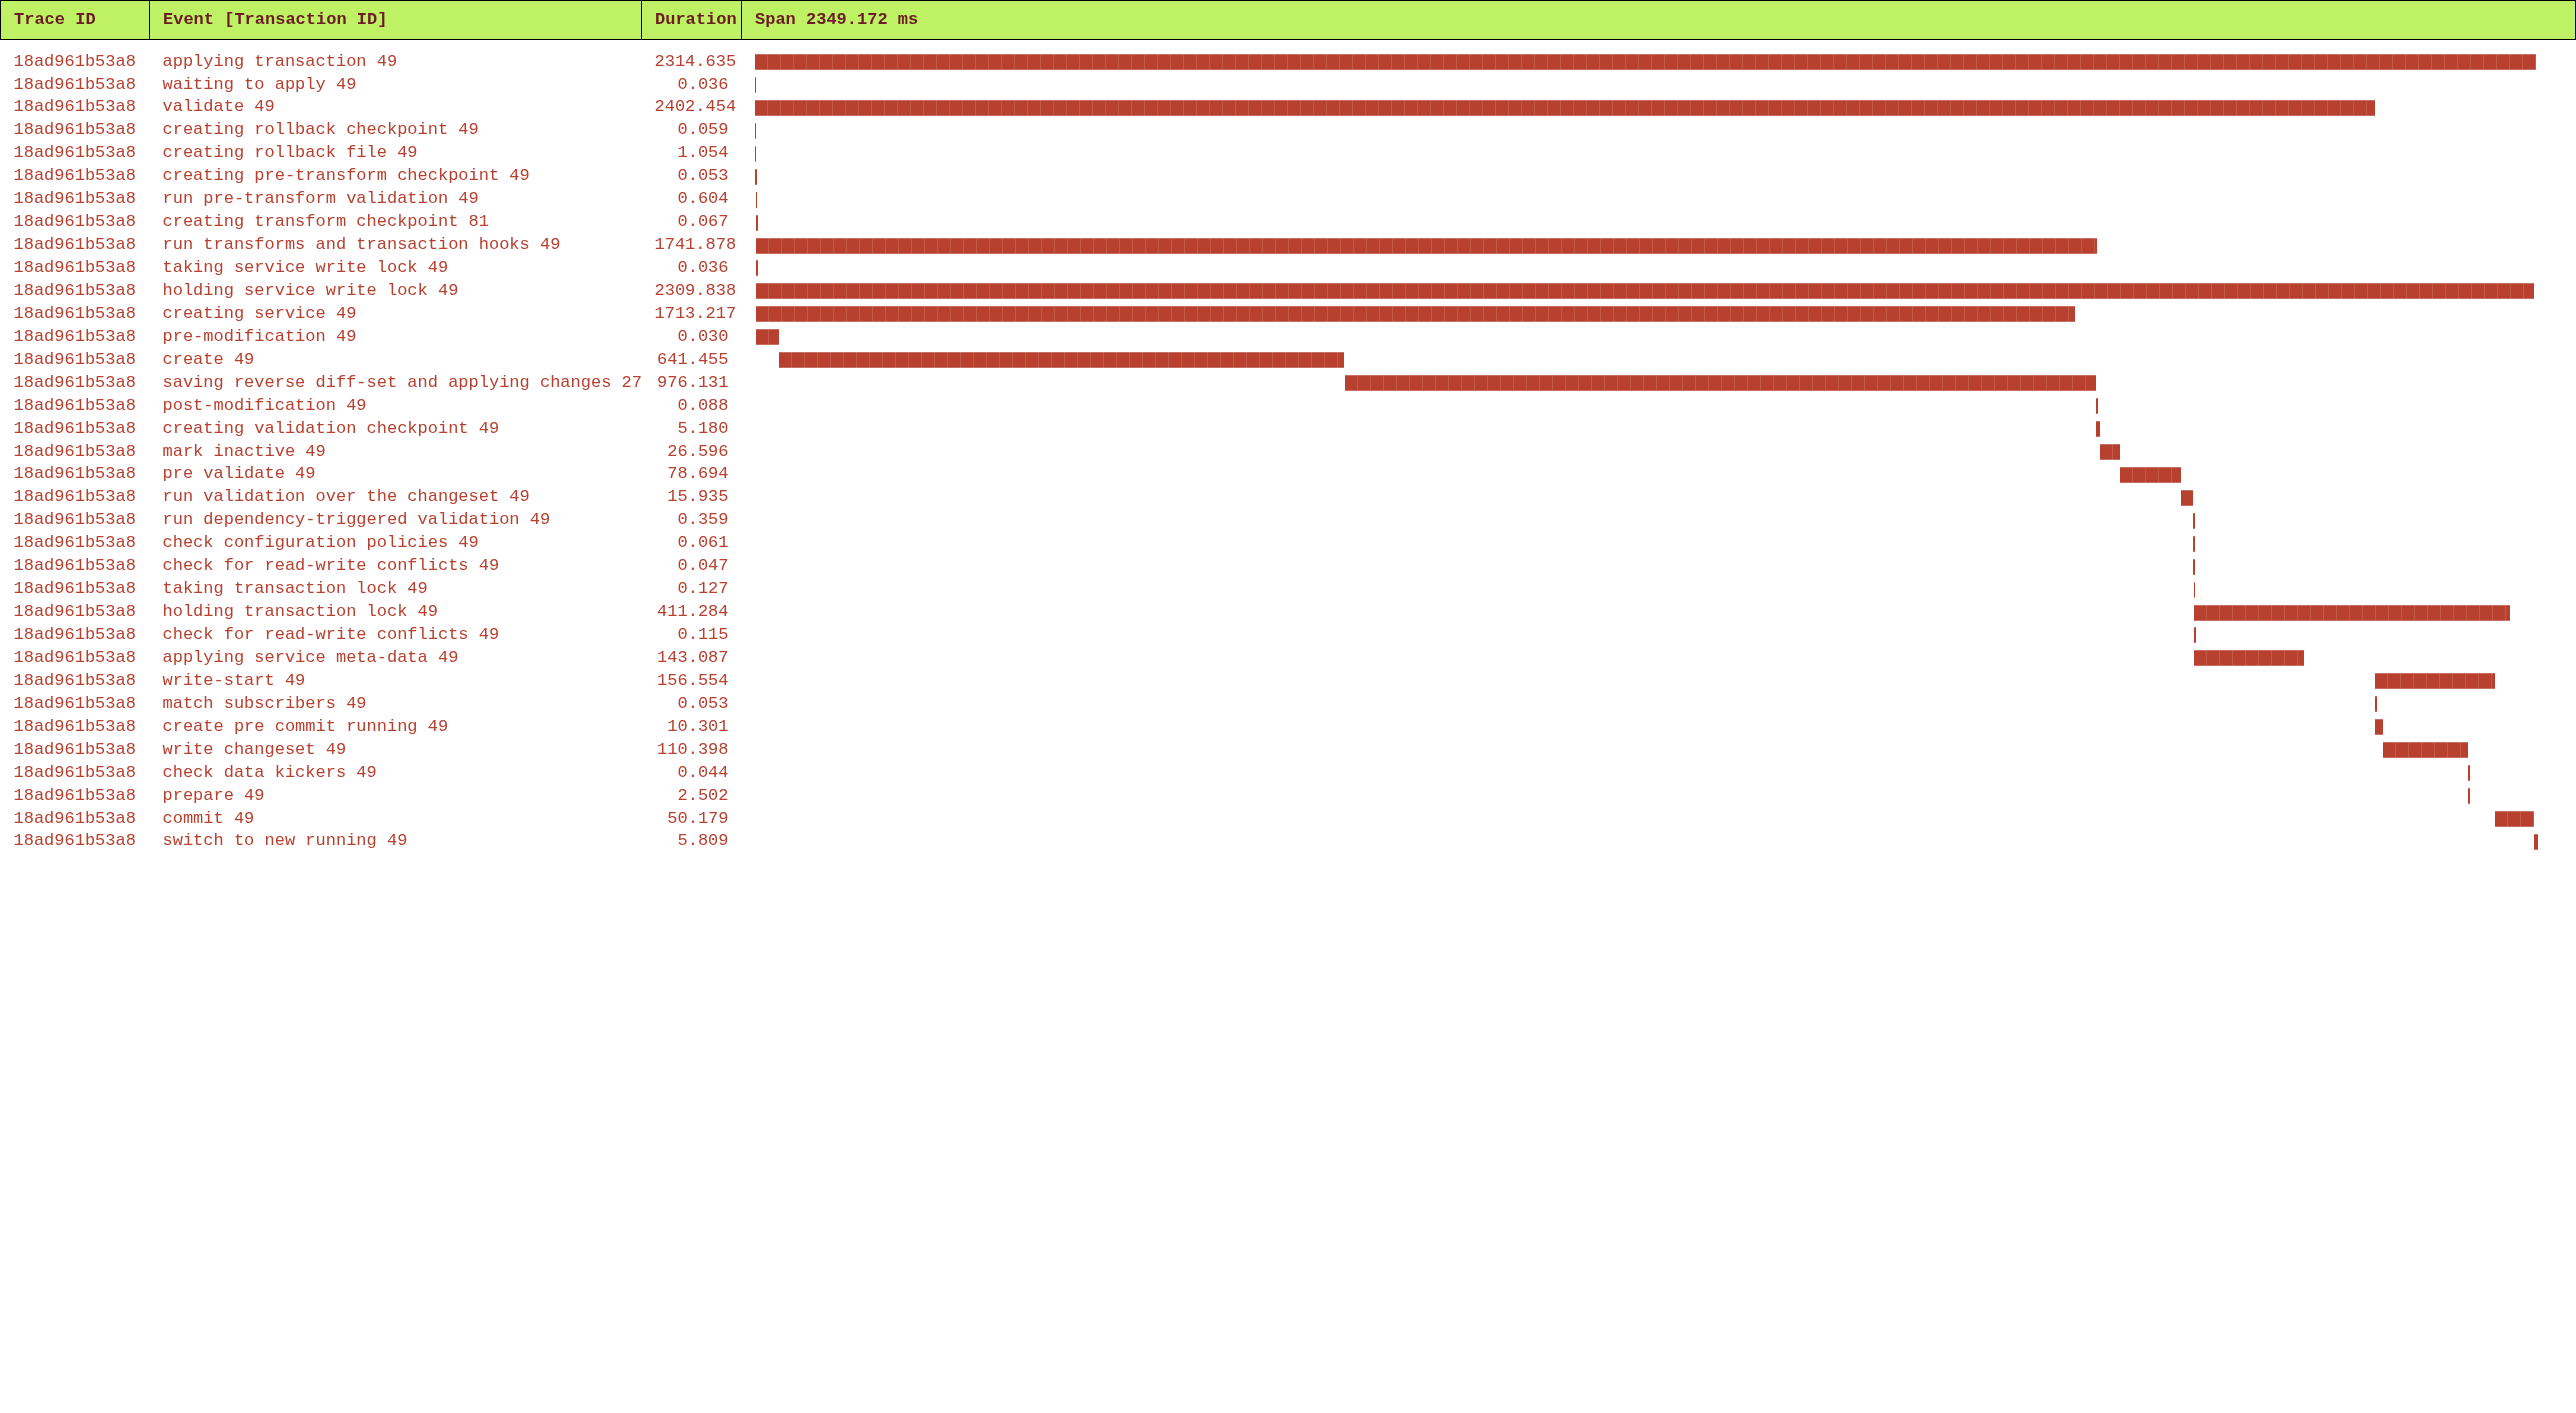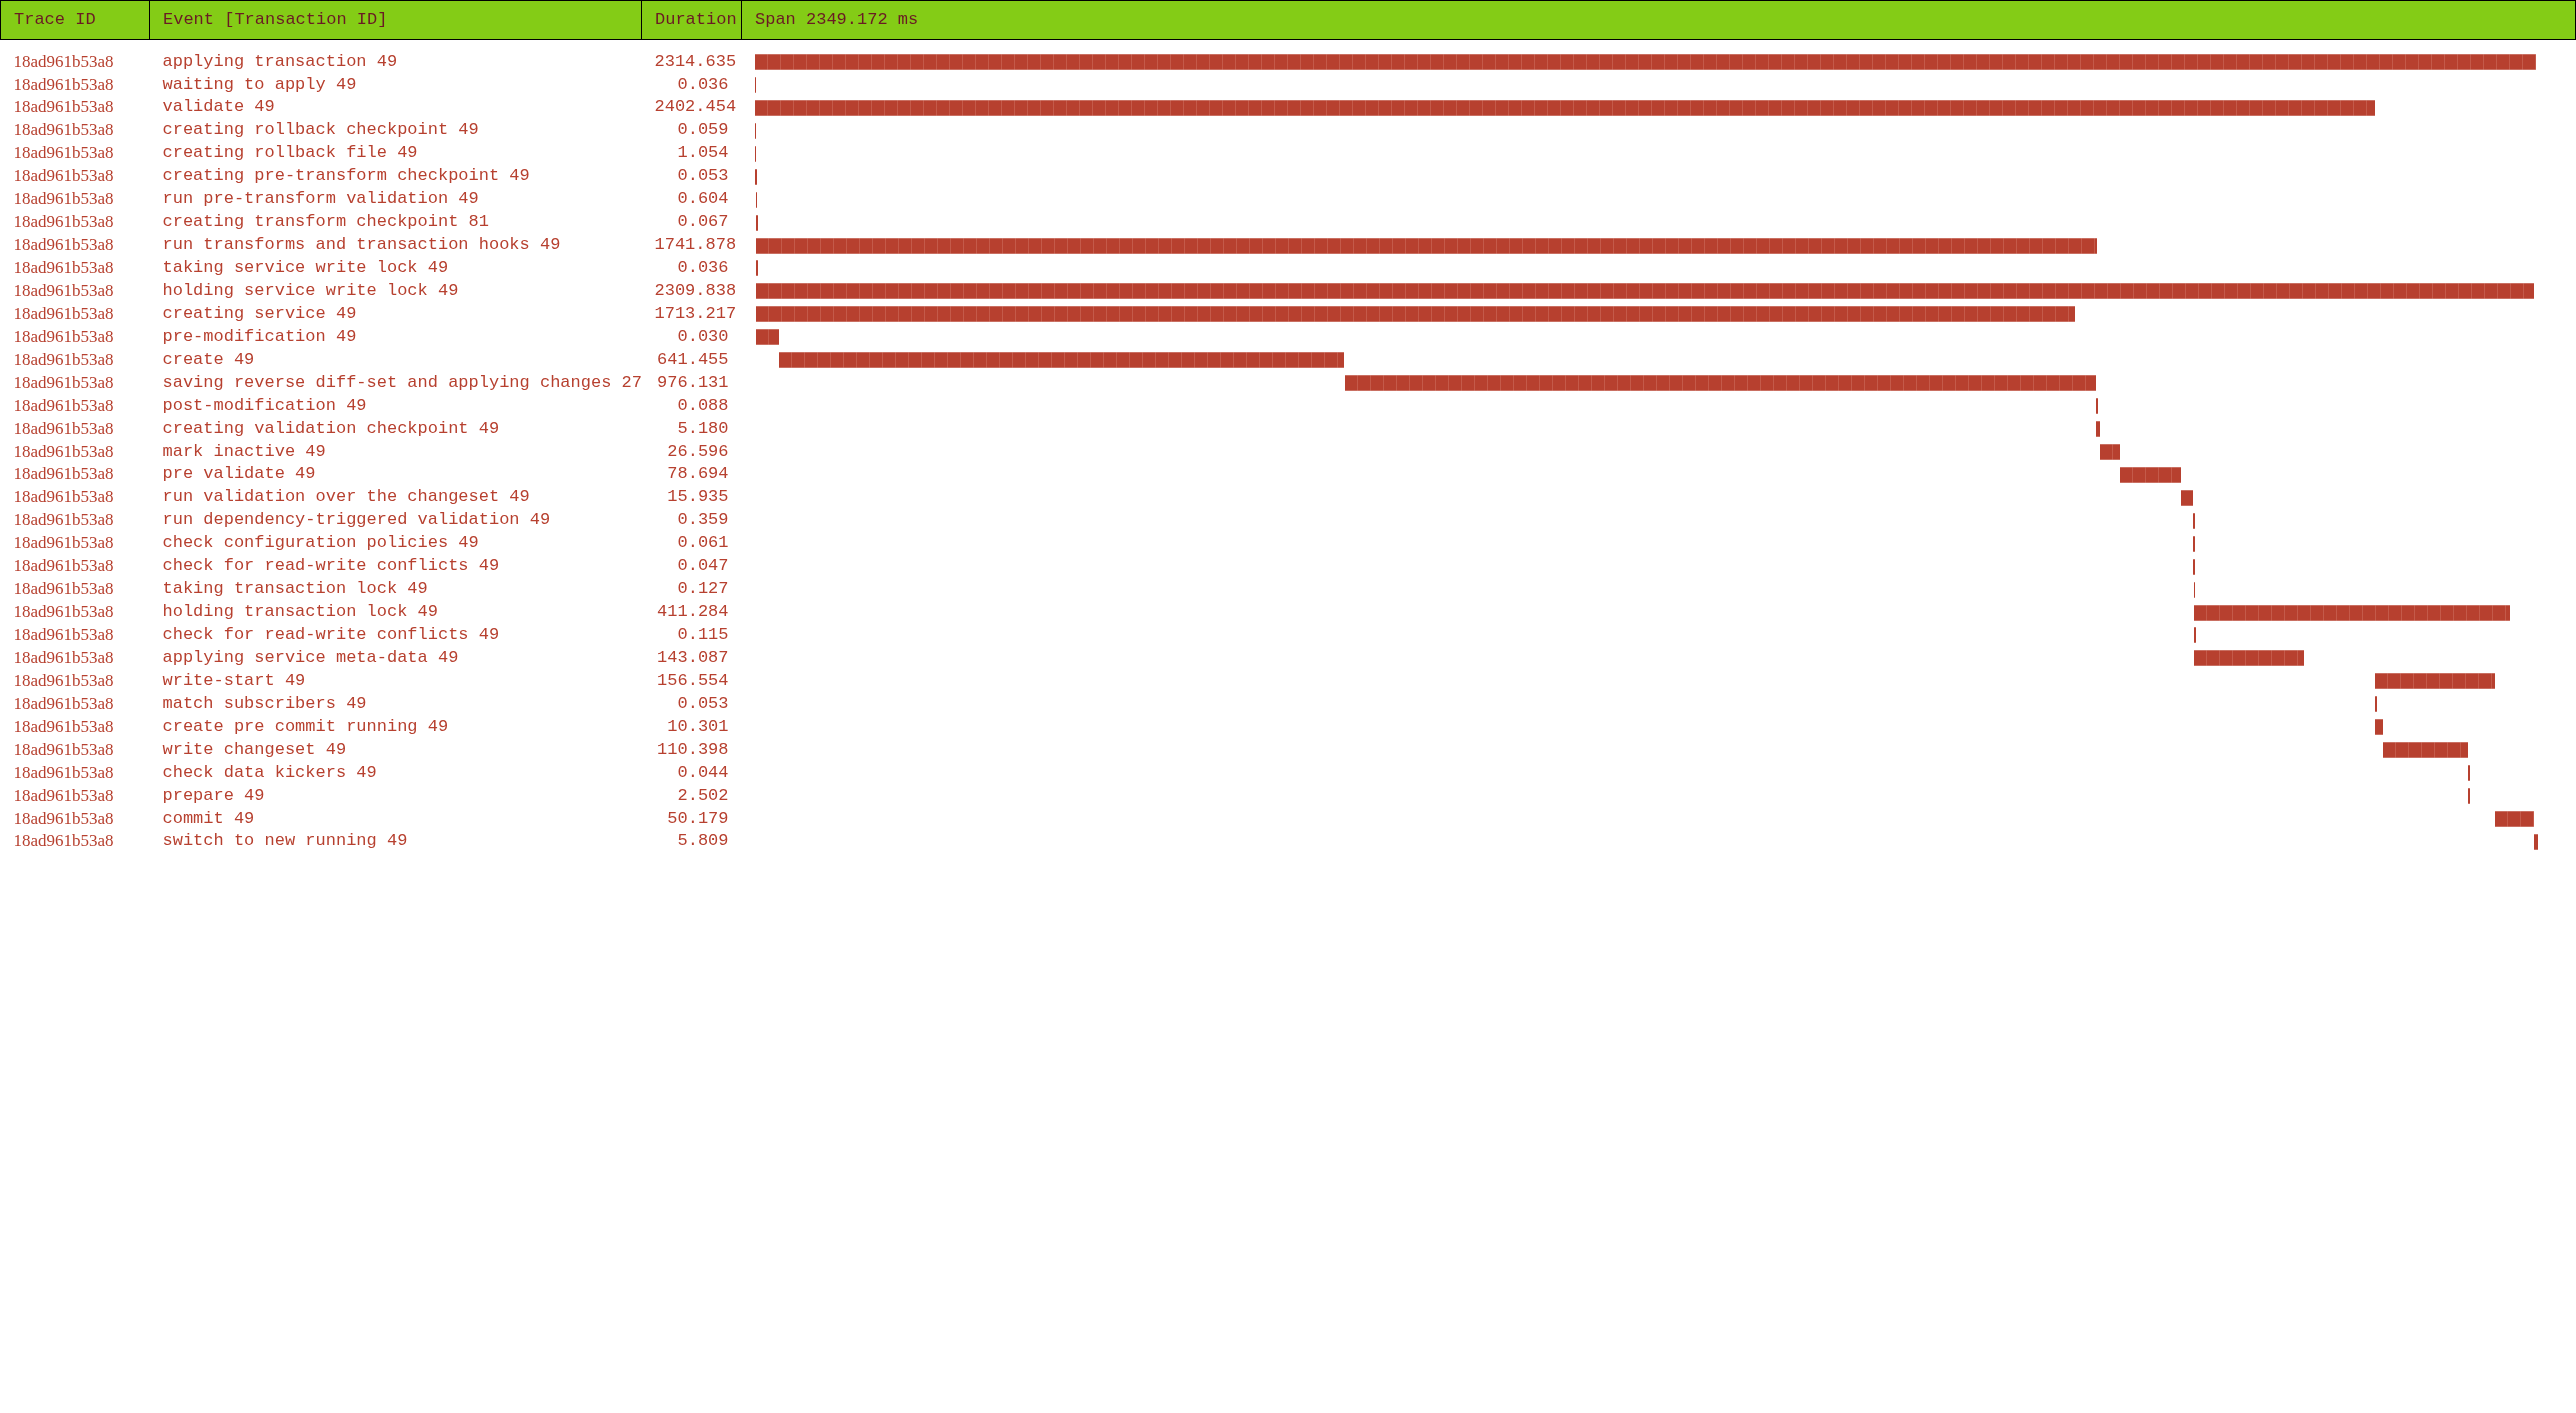--- a/index.html
+++ b/index.html
@@ -10,41 +10,41 @@
     font-size: 17px;
     color: #333;
   }
   .trace-table {
     border-collapse: collapse;
     width: 100%;
     table-layout: fixed;
   }
   .trace-table th {
     text-align: left;
-    font-weight: 400;
+    font-weight: 700;
     font-family: "SF Mono", "Menlo", "Consolas", "Liberation Mono", monospace;
     color: #6a1b24;
     padding: 9.3px 13px 9.3px 13px;
     border: 1.9px solid #000;
-    background: #84cc16;
+    background: #bef264;
     white-space: nowrap;
     overflow: hidden;
   }
   .trace-table td {
     padding: 0 13px;
     color: #b7402f;
     line-height: 1.35;
     vertical-align: middle;
     white-space: nowrap;
     overflow: hidden;
   }
   .trace-table tbody tr:first-child td {
     padding-top: 11px;
   }
-  .col-trace   { width: 149px; font-family: Liberation Serif, serif; }
+  .col-trace   { width: 149px; }
   .col-event   { width: 492px; }
   .col-dur     { width: 100px; }
   .col-span    { }
   td.col-dur   { text-align: right; }
   .span-cell {
     position: relative;
     height: 20.4px;
   }
   .span-bar {
     position: absolute;

